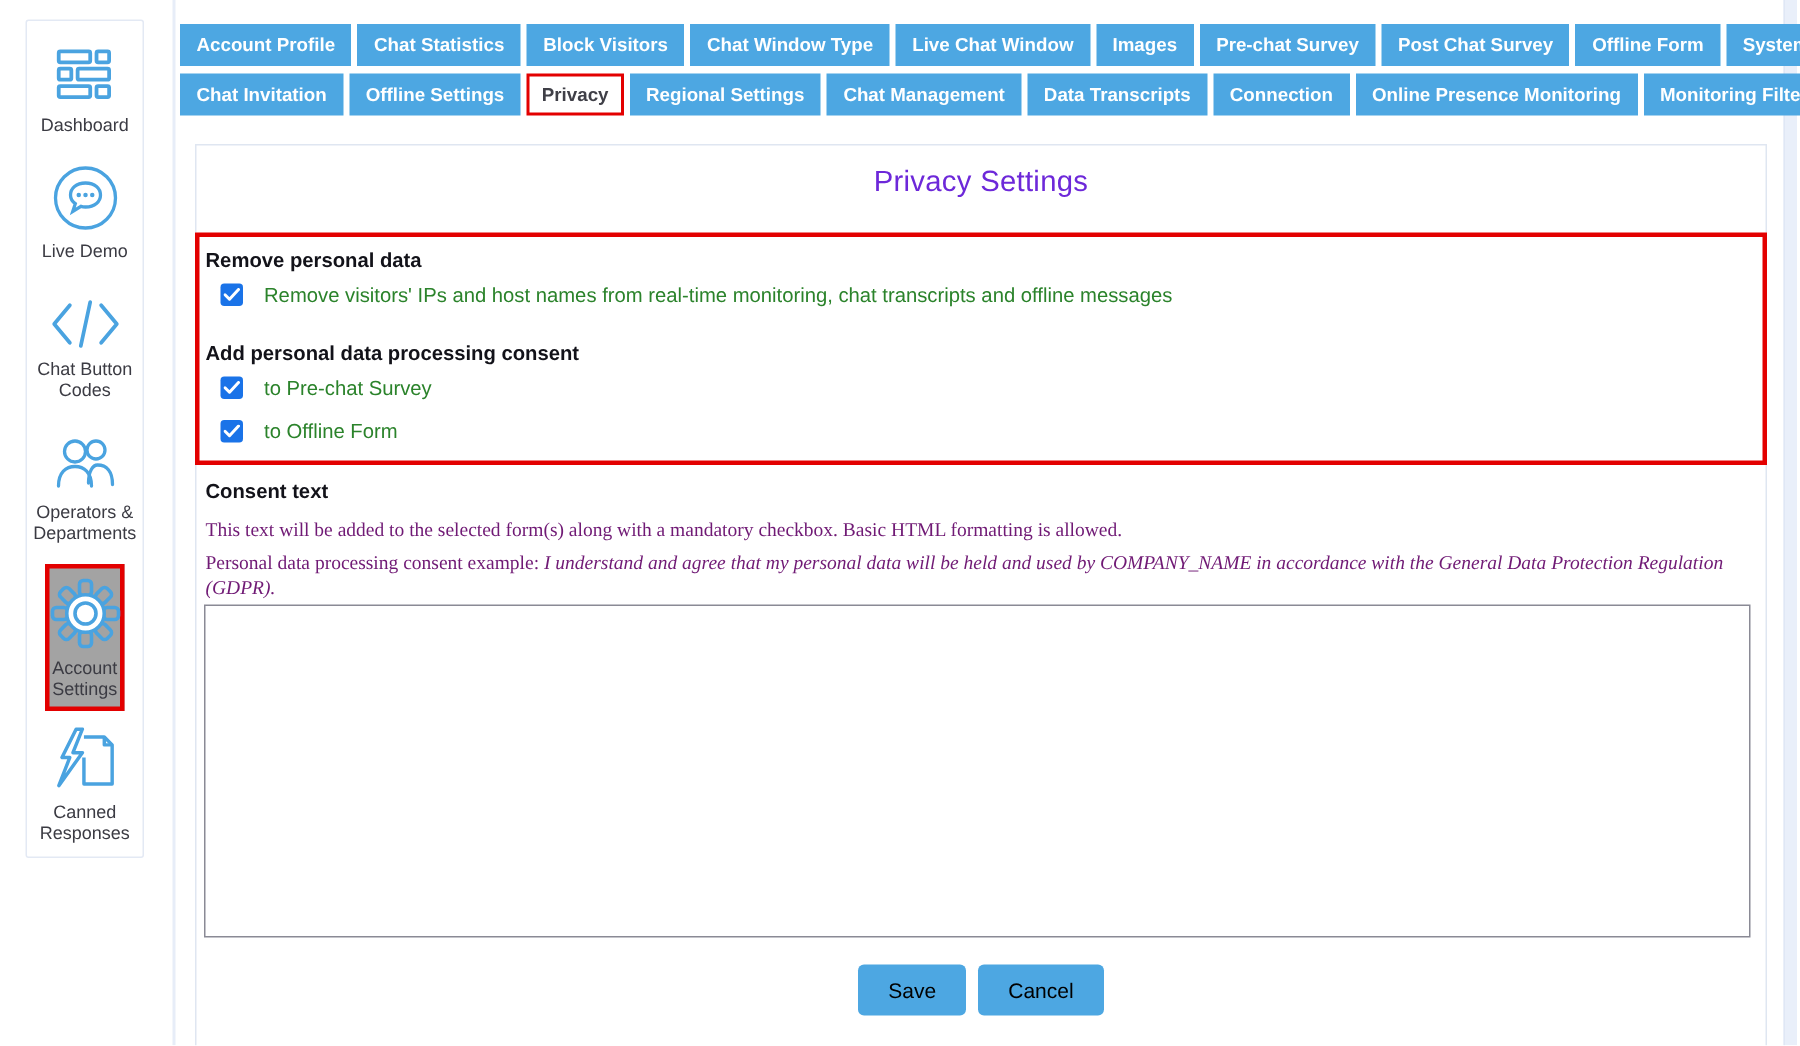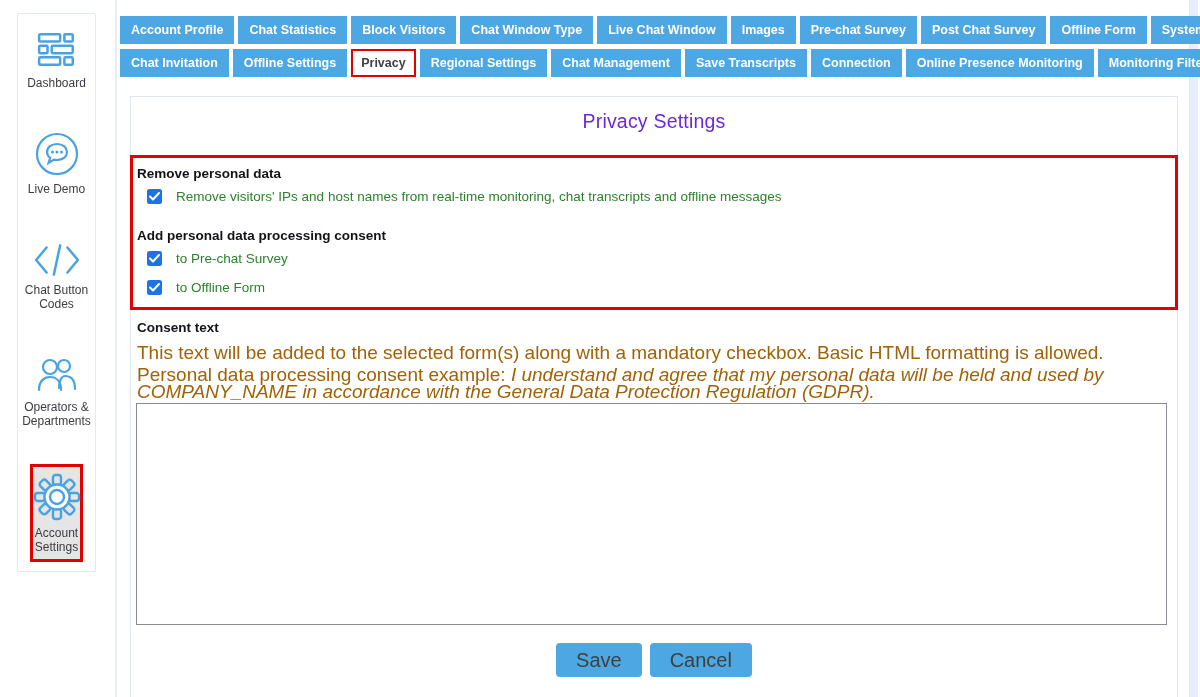--- a/index.html
+++ b/index.html
@@ -9,28 +9,28 @@
     background:#fff; font-family:"Liberation Sans", sans-serif; color:#2d2d33;
   }
   
   .v-divider { position:absolute; left:115px; top:0; bottom:0; width:2px; background:#e7edf8; }
   .right-strip { position:absolute; right:2px; top:0; bottom:0; width:9px; background:#e9effa; border-left:1px solid #dfe7f5; }
 
   
   .sidebar {
     position:absolute; left:17px; top:13px; width:79px; height:559px;
     background:#fff; border:1px solid #e3e9f4; border-radius:2px;
-    display:flex; flex-direction:column; align-items:center;gap:22px;
+    display:flex; flex-direction:column; align-items:center;
   }
   .side-item { display:flex; flex-direction:column; align-items:center; width:100%; cursor:pointer; }
   .side-item .lbl { font-size:12px; line-height:14px; color:#3b3b43; text-align:center; margin-top:5px; }
   .si-1 { margin-top:15px; } .si-2 { margin-top:19px; } .si-3 { margin-top:24px; }
   .si-4 { margin-top:22px; } .si-6 { margin-top:9px; }
   .si-active {
-    margin-top:14px; border:3px solid #e30000; background:#e5e5e5;
+    margin-top:14px; border:3px solid #e30000; background:#a3a3a3;
     width:53px; padding:6px 0 5px 0;
   }
   .icon svg { display:block; }
 
   
   .tabs-row { position:absolute; left:120px; display:flex; gap:4px; }
   .tabs-row-1 { top:16px; }
   .tabs-row-2 { top:49px; }
   .tab {
     height:28px; line-height:28px; padding:0 11px; background:#4da7e2; color:#fff;
@@ -59,36 +59,36 @@
   .cb-row.first { margin-top:6px; }
   .cb {
     width:15px; height:15px; border-radius:2.5px; background:#1a73e8; flex:0 0 15px;
     display:inline-flex; align-items:center; justify-content:center; cursor:pointer;
   }
   .cb svg { display:block; }
   .cb-label { margin-left:14px; font-size:13.5px; color:#2b832b; cursor:default; }
   .gap-between-groups { height:16px; }
 
   .consent-block { position:absolute; left:137px; top:319px; width:1032px; }
-  .green { color:#a16207; font-size:19px; line-height:17px; }
+  .green { color:#701a75; font-size:13px; line-height:17px;font-family:Liberation Serif, serif; }
   .consent-desc { margin-top:7px; }
   .consent-example { margin-top:5px; }
   .consent-example em { font-style:italic; }
   .consent-textarea {
     position:absolute; left:136px; top:403px; width:1031px; height:222px;
     border:1px solid #8a8a95; background:#fff; resize:none; font-family:"Liberation Sans", sans-serif;
     font-size:13px; padding:6px; outline:none;
   }
   .btn-row {
     position:absolute; left:130px; top:643px; width:1048px;
     display:flex; justify-content:center; gap:8px;
   }
   .btn {
-    height:34px; border:none; border-radius:4px; background:#4da7e2; color:#404040;
-    font-size:20px; font-family:"Liberation Sans", sans-serif; padding:0 20px; cursor:pointer;
+    height:34px; border:none; border-radius:4px; background:#4da7e2; color:#000000;
+    font-size:14px; font-family:"Liberation Sans", sans-serif; padding:0 20px; cursor:pointer;
   }
 </style>
 </head>
 <body>
 
 <div class="page">
 
   <div class="v-divider"></div>
   <div class="right-strip"></div>
 
@@ -159,20 +159,30 @@
             <rect x="20" y="2" width="8" height="10" rx="2.5" transform="rotate(270 24 24)"></rect>
             <rect x="20" y="2" width="8" height="10" rx="2.5" transform="rotate(315 24 24)"></rect>
           </g>
           <circle cx="24" cy="24" r="12.5" fill="#fff"></circle>
           <circle cx="24" cy="24" r="7"></circle>
         </svg>
       </span>
       <span class="lbl">Account Settings</span>
     </div>
 
+    <div class="side-item si-6">
+      <span class="icon">
+        <svg width="46" height="46" viewBox="0 0 44 44" fill="none" stroke="#4aa3e0" stroke-width="2.2" stroke-linejoin="round">
+          <path d="M21,8 h13 l5,5 v25 h-18 v-17"></path>
+          <path d="M34,8 v5 h5"></path>
+          <polygon points="16,3 7,21 12,21 5,39 20,18 14,18 20,3"></polygon>
+        </svg>
+      </span>
+      <span class="lbl">Canned Responses</span>
+    </div>
 
   </div>
 
   <div class="tabs-row tabs-row-1">
     <div class="tab">Account Profile</div>
     <div class="tab">Chat Statistics</div>
     <div class="tab">Block Visitors</div>
     <div class="tab">Chat Window Type</div>
     <div class="tab">Live Chat Window</div>
     <div class="tab">Images</div>
@@ -182,21 +192,21 @@
     <div class="tab">System Messages</div>
 
   </div>
 
   <div class="tabs-row tabs-row-2">
     <div class="tab">Chat Invitation</div>
     <div class="tab">Offline Settings</div>
     <div class="tab active">Privacy</div>
     <div class="tab">Regional Settings</div>
     <div class="tab">Chat Management</div>
-    <div class="tab">Save Transcripts</div>
+    <div class="tab">Data Transcripts</div>
     <div class="tab">Connection</div>
     <div class="tab">Online Presence Monitoring</div>
     <div class="tab">Monitoring Filtering</div>
     <div class="tab">Google Analytics</div>
   </div>
 
   <div class="panel">
     <div class="panel-title">Privacy Settings</div>
   </div>
 

